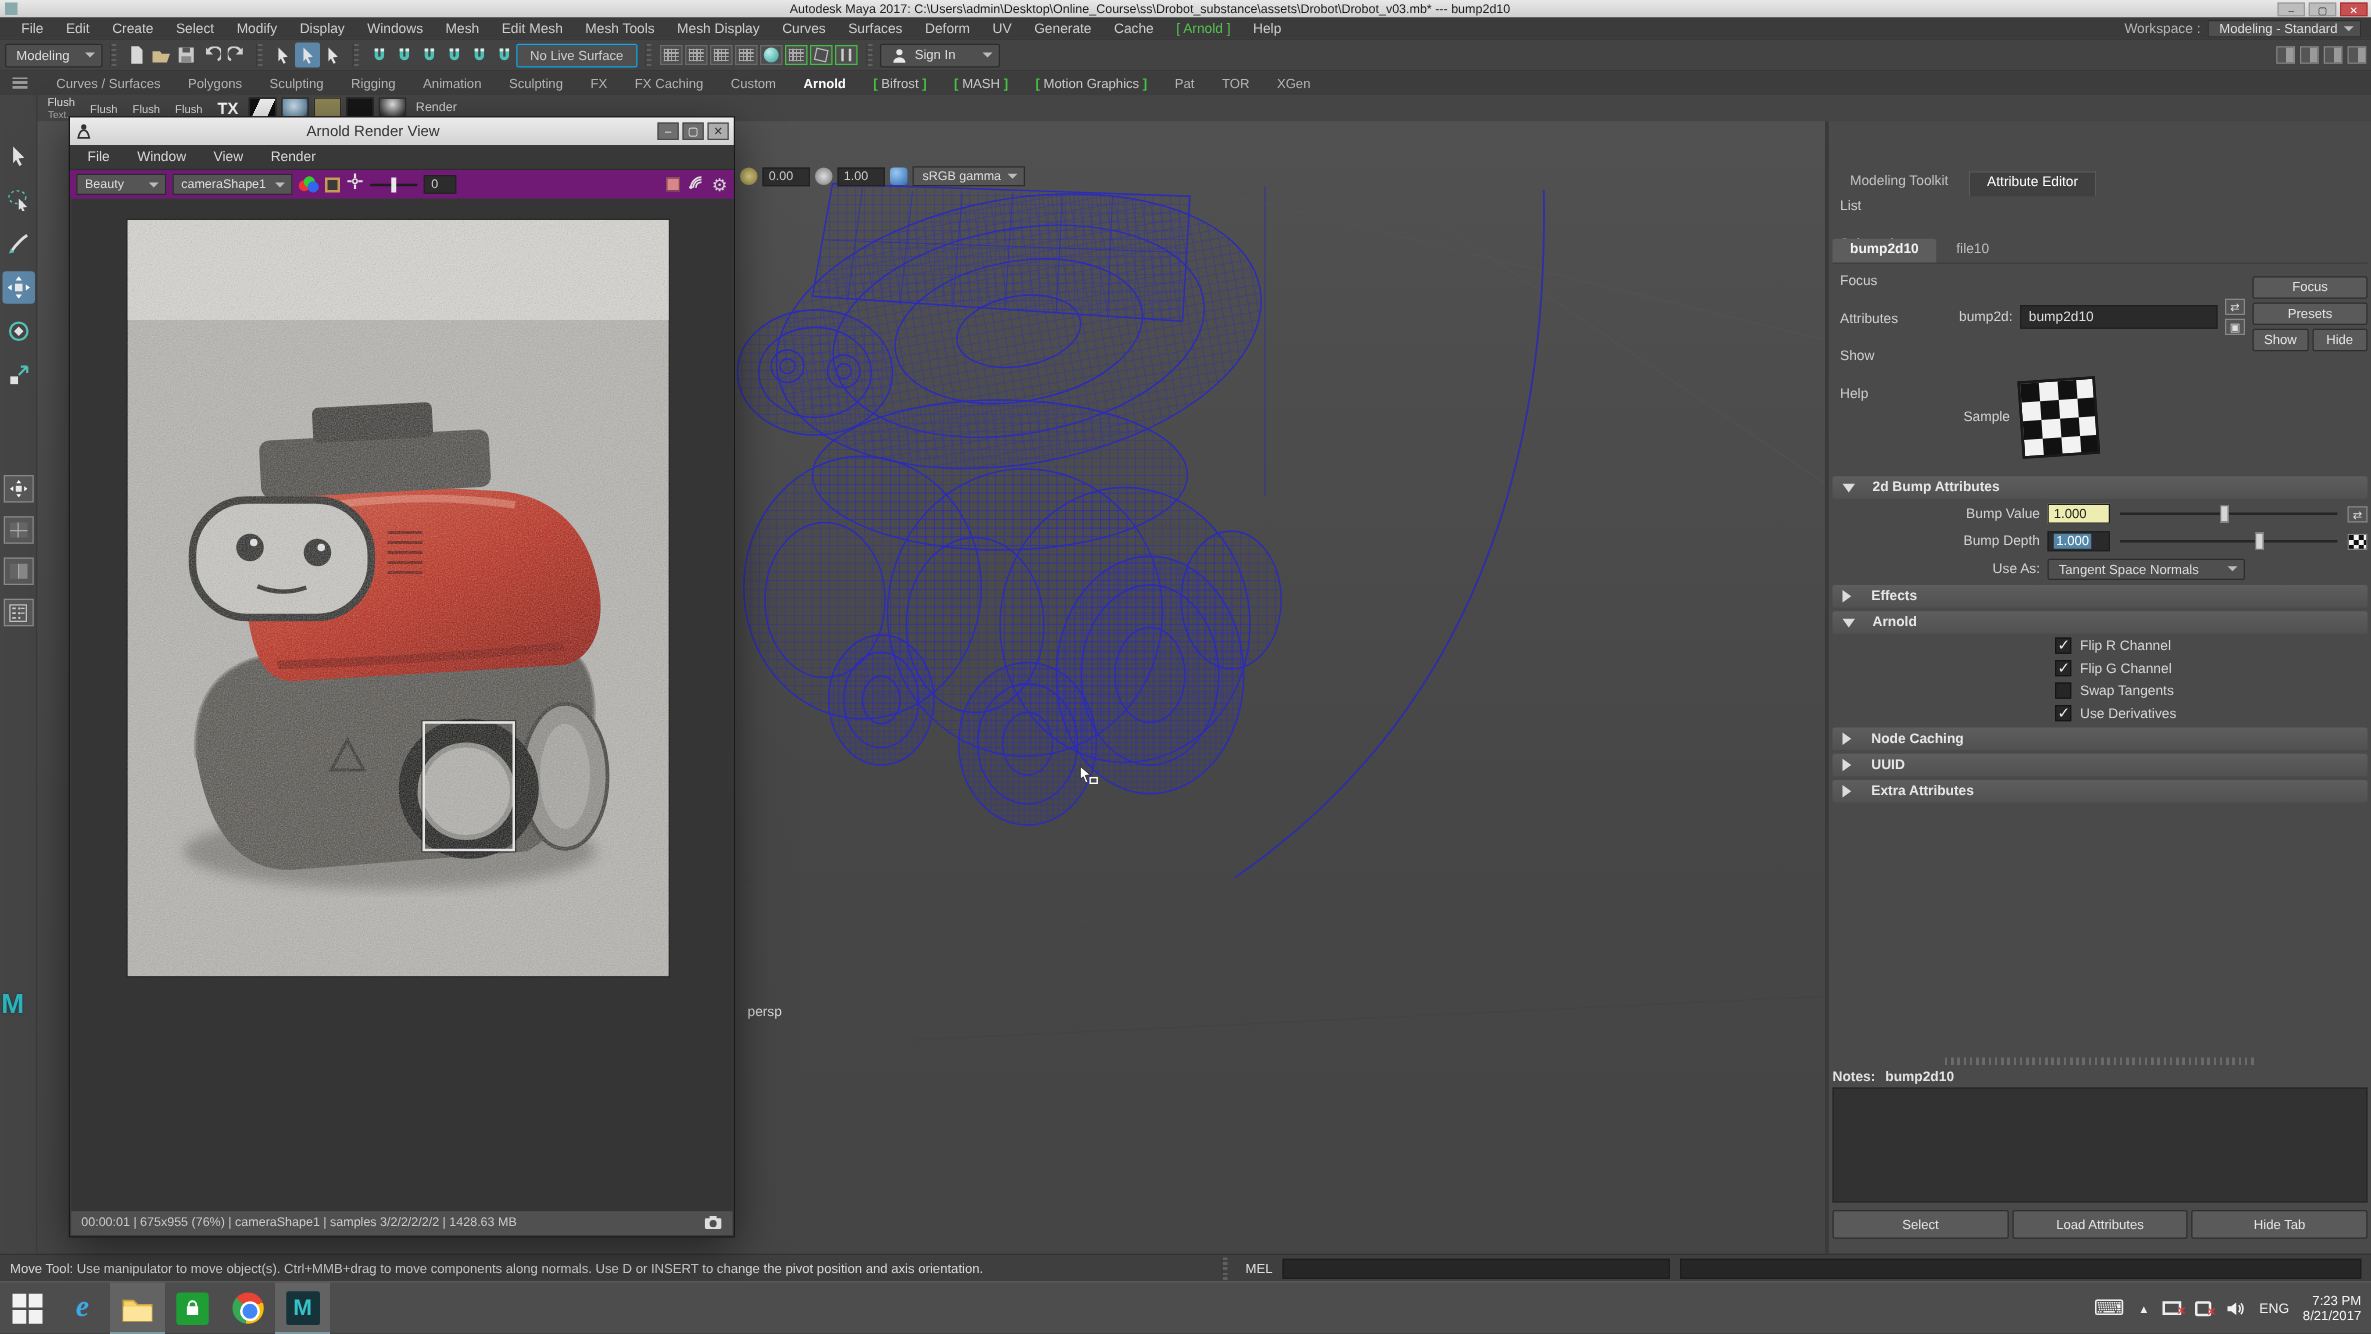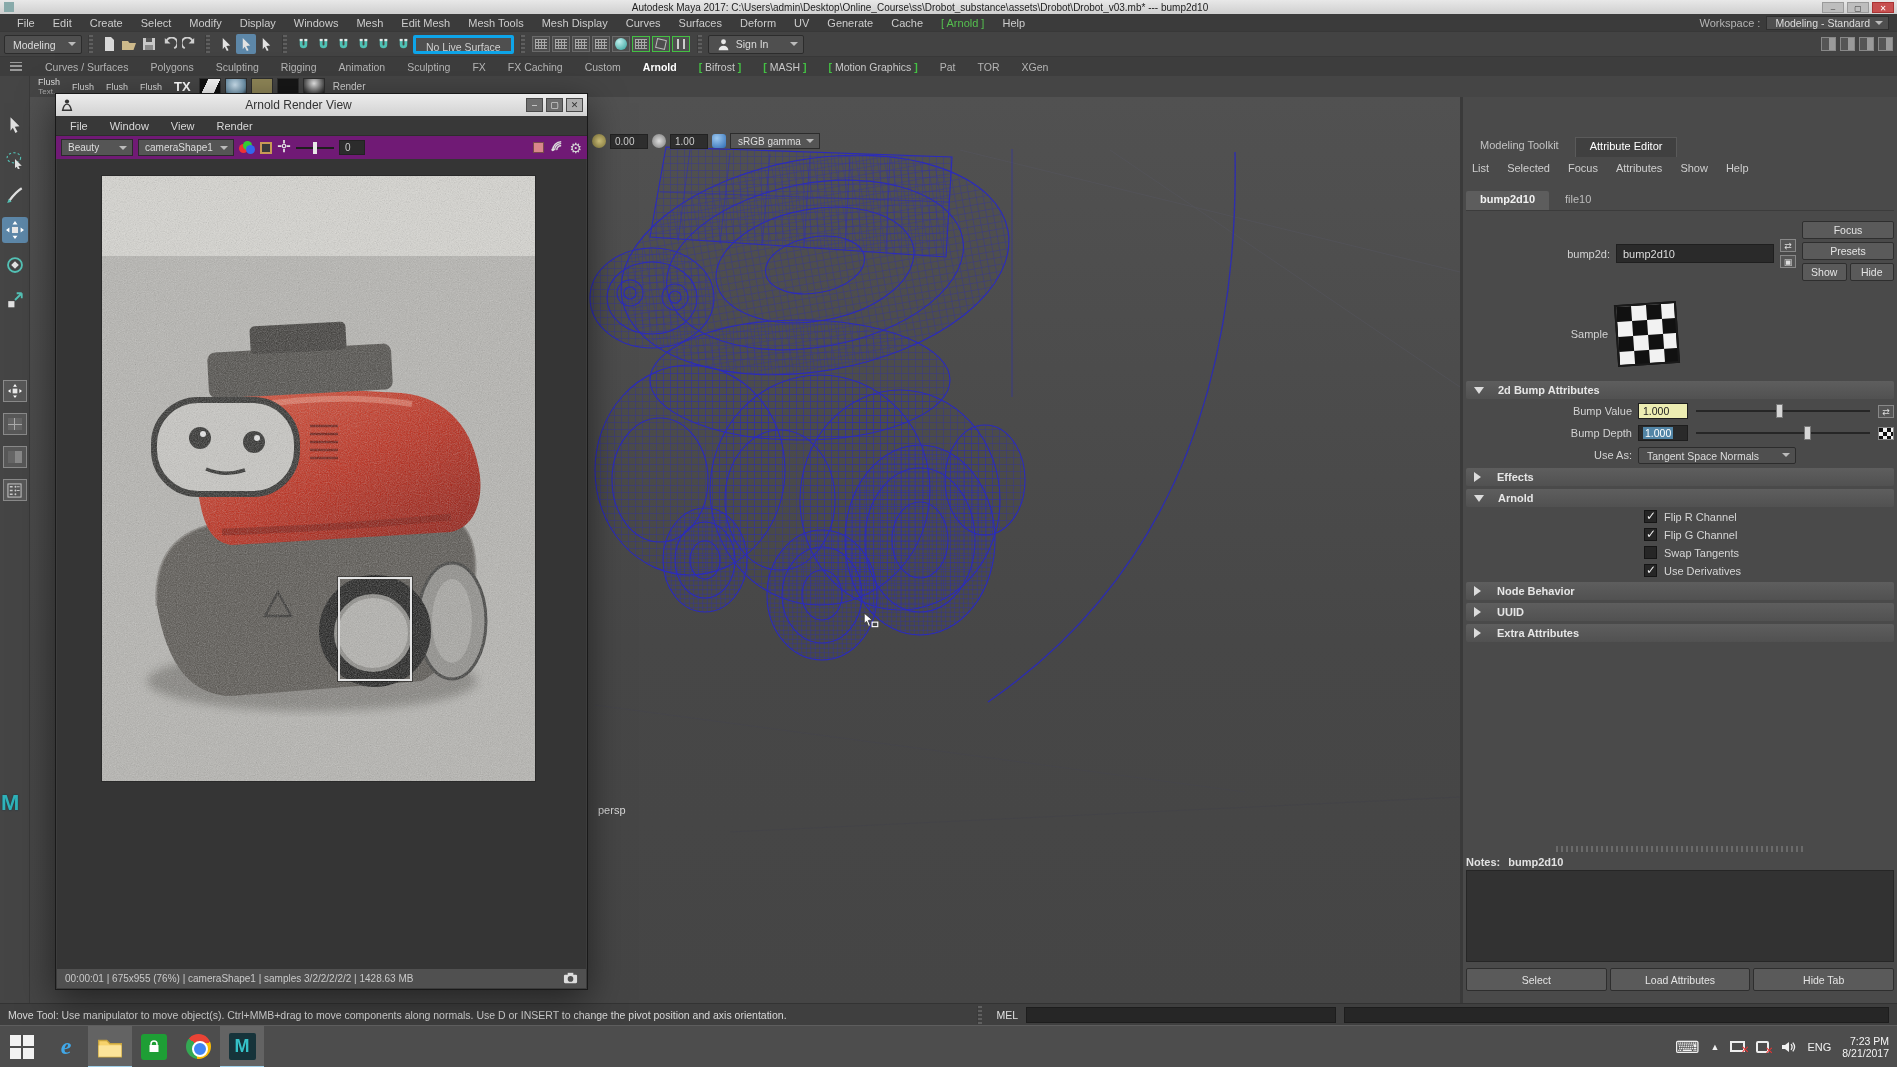--- a/index.html
+++ b/index.html
@@ -32,21 +32,21 @@
         position:relative;color:#ddd;font-size:10.5px;}
   .caret::after{content:"";position:absolute;right:5px;top:50%;margin-top:-2px;
         border:4px solid transparent;border-top-color:#bbb;}
   
   .statusline{left:0;top:31px;width:1897px;height:26px;background:#434343;border-top:1px solid #383838;
               border-bottom:1px solid #383838;display:flex;align-items:center;padding:0 4px;}
   .dd{background:#4f4f4f;border:1px solid #2c2c2c;height:19px;line-height:18px;font-size:10.5px;
       color:#ddd;padding:0 18px 0 8px;position:relative;border-radius:2px;}
   .tbico{width:20px;height:20px;display:flex;align-items:center;justify-content:center;border-radius:2px;}
   .tbico.active{background:#5d87a8;}
-  .nls{background:#4f4f4f;border:3px solid #0ea5e9;height:19px;line-height:18px;font-size:10.5px;
+  .nls{background:#4f4f4f;border:1px solid #0ea5e9;height:19px;line-height:18px;font-size:10.5px;
        color:#cfcfcf;padding:0 10px;border-radius:2px;}
   .ric{width:18px;height:16px;border:1px solid #6a6a6a;background:#4e4e4e;margin:0 1px;
        display:inline-flex;align-items:center;justify-content:center;}
   .ric.greenfr{border:1px solid #43bf43;}
   .gridtex{width:12px;height:10px;background:
      repeating-linear-gradient(0deg,#a9a9a9 0 1px,transparent 1px 3px),
      repeating-linear-gradient(90deg,#a9a9a9 0 1px,transparent 1px 3px);}
   .tealball{width:12px;height:12px;border-radius:50%;background:radial-gradient(circle at 35% 30%,#bfefec,#2e9e97);}
   .panel-ic{width:15px;height:14px;border:1px solid #888;margin-left:4px;
        background:linear-gradient(90deg,#555 55%,#9a9a9a 55%);}
@@ -116,21 +116,21 @@
   .selrect{position:absolute;left:281px;top:418px;width:74px;height:104px;
            border:2px solid #e4e4e4;box-shadow:0 0 0 1px rgba(0,0,0,.4);}
   .aw-status{position:absolute;left:1px;right:1px;bottom:1px;height:19px;background:#505050;
              display:flex;align-items:center;font-size:10px;color:#c9c9c9;padding:0 8px;}
   
   .ae{left:1460px;top:97px;width:437px;height:906px;background:#4a4a4a;border-left:3px solid #3a3a3a;
       display:flex;flex-direction:column;padding:0 3px;font-size:11px;}
   .ae-tabs{display:flex;gap:2px;margin-top:40px;height:20px;}
   .ae-tab{padding:2px 14px;color:#c2c2c2;}
   .ae-tab.active{background:#404040;color:#fff;border:1px solid #5a5a5a;border-bottom:none;}
-  .ae-menu{display:flex;gap:18px;height:18px;align-items:center;color:#cfcfcf;padding-left:6px;margin-top:2px;}
+  .ae-menu{display:flex;gap:18px;height:18px;align-items:flex-start;color:#cfcfcf;padding-left:6px;margin-top:2px;flex-direction:column;}
   .ae-nodetabs{display:flex;gap:2px;margin-top:14px;height:20px;border-bottom:1px solid #3c3c3c;}
   .ae-nodetab{padding:2px 14px;color:#bdbdbd;}
   .ae-nodetab.active{background:#5d5d5d;color:#f2f2f2;font-weight:bold;border-radius:2px 2px 0 0;}
   .ae-noderow{display:flex;align-items:flex-start;margin-top:10px;}
   .ae-field{background:#2a2a2a;border:1px solid #1f1f1f;height:19px;line-height:18px;color:#ddd;
             padding:0 6px;}
   .aebtn{background:#5a5a5a;border:1px solid #2e2e2e;color:#e4e4e4;text-align:center;
          height:18px;line-height:17px;border-radius:2px;font-size:10.5px;}
   .mini-ic{width:16px;height:13px;border:1px solid #888;background:#555;color:#ddd;font-size:9px;
            line-height:12px;text-align:center;}
@@ -687,21 +687,21 @@
     <div class="cbrow">
       <span class="cb"></span>
       <span>Swap Tangents</span>
     </div>
     <div class="cbrow">
       <span class="cb checked"></span>
       <span>Use Derivatives</span>
     </div>
     <div class="sect">
       <span class="tri-r"></span>
-      <span>Node Behavior</span>
+      <span>Node Caching</span>
     </div>
     <div class="sect">
       <span class="tri-r"></span>
       <span>UUID</span>
     </div>
     <div class="sect">
       <span class="tri-r"></span>
       <span>Extra Attributes</span>
     </div>
     <div style="margin-top:auto">

